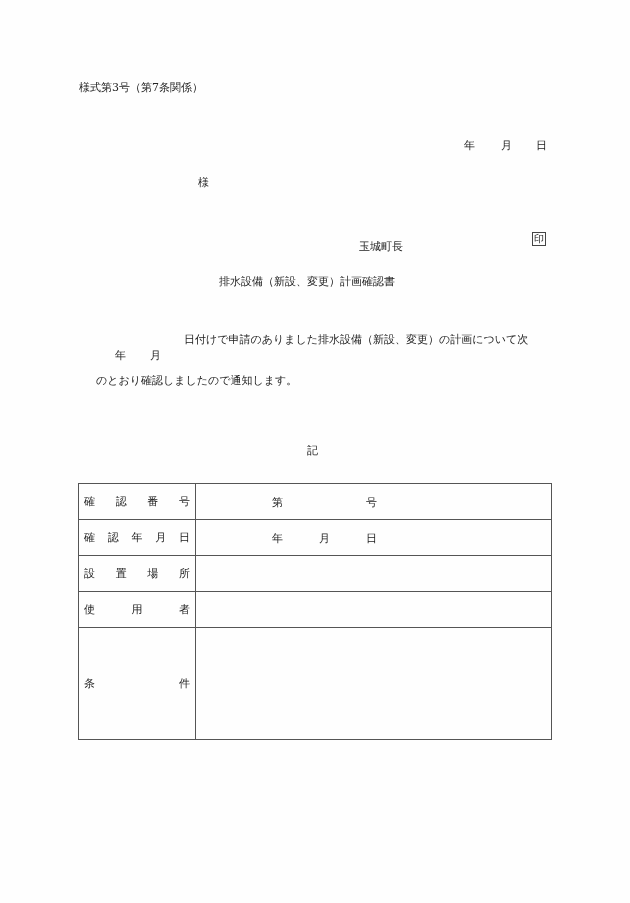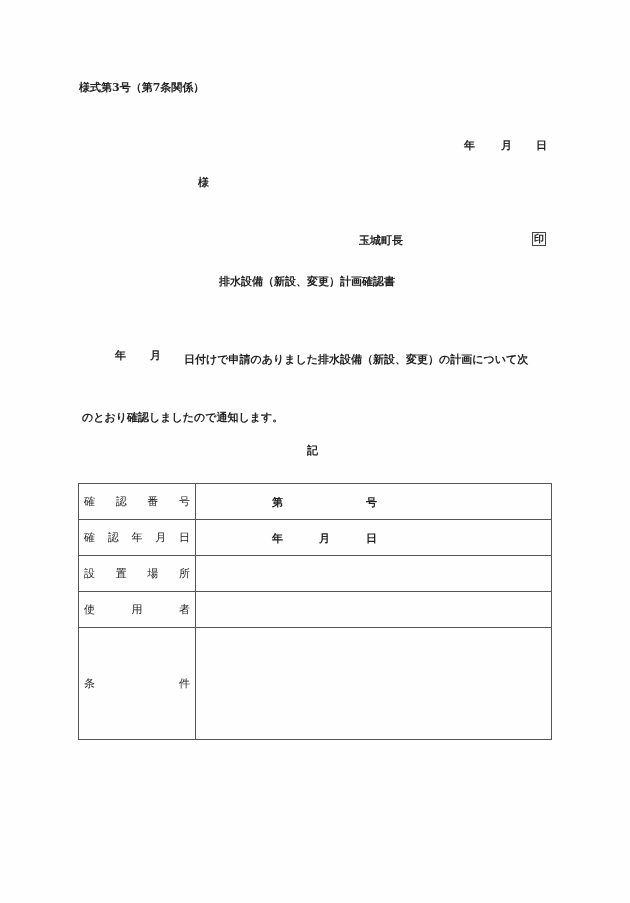--- a/index.html
+++ b/index.html
@@ -1,45 +1,45 @@
 <!DOCTYPE html>
 <html><head>
 <meta charset="utf-8">
 <style>
   html, body { margin:0; padding:0; }
   body { width:630px; height:903px; background:#fefefe; position:relative; overflow:hidden;
          font-family:"DejaVu Serif", "Liberation Serif", serif; color:#222; font-size:11px; }
-  .abs { position:absolute; white-space:nowrap;font-weight:bold; }
+  .abs { position:absolute; white-space:nowrap; }
   .stamp { border:1px solid #444; padding:0 1px; font-size:10px; line-height:12px; }
   table { position:absolute; left:78px; top:483px; width:474px; border-collapse:collapse; }
   td { border:1px solid #555; font-size:11px; padding:0; }
   td.lbl { width:106px; padding:0 5px; }
   .spread { display:flex; justify-content:space-between; }
   .val { position:relative; }
 </style>
 </head>
 <body>
 
 <div class="abs" style="left:79px;top:80px;">様式第3号（第7条関係）</div>
 
 <div class="abs" style="left:464px;top:138px;">年</div>
 <div class="abs" style="left:501px;top:138px;">月</div>
 <div class="abs" style="left:536px;top:138px;">日</div>
 
 <div class="abs" style="left:198px;top:175px;">様</div>
 
-<div class="abs" style="left:359px;top:233px;">玉城町長</div>
+<div class="abs" style="left:359px;top:239px;">玉城町長</div>
 <div class="abs stamp" style="left:532px;top:232px;">印</div>
 
 <div class="abs" style="left:219px;top:274px;">排水設備（新設、変更）計画確認書</div>
 
 <div class="abs" style="left:115px;top:348px;">年</div>
 <div class="abs" style="left:150px;top:348px;">月</div>
-<div class="abs" style="left:184px;top:352px;">日付けで申請のありました排水設備（新設、変更）の計画について次</div>
-<div class="abs" style="left:82px;top:373px;margin-top:37px;">のとおり確認しましたので通知します。</div>
+<div class="abs" style="left:184px;top:332px;">日付けで申請のありました排水設備（新設、変更）の計画について次</div>
+<div class="abs" style="left:96px;top:373px;">のとおり確認しましたので通知します。</div>
 
 <div class="abs" style="left:307px;top:443px;">記</div>
 
 <table>
   <tbody>
       <tr style="height:36px;">
     <td class="lbl">
       <div class="spread">
         <span>確</span>
             <span>認</span>

